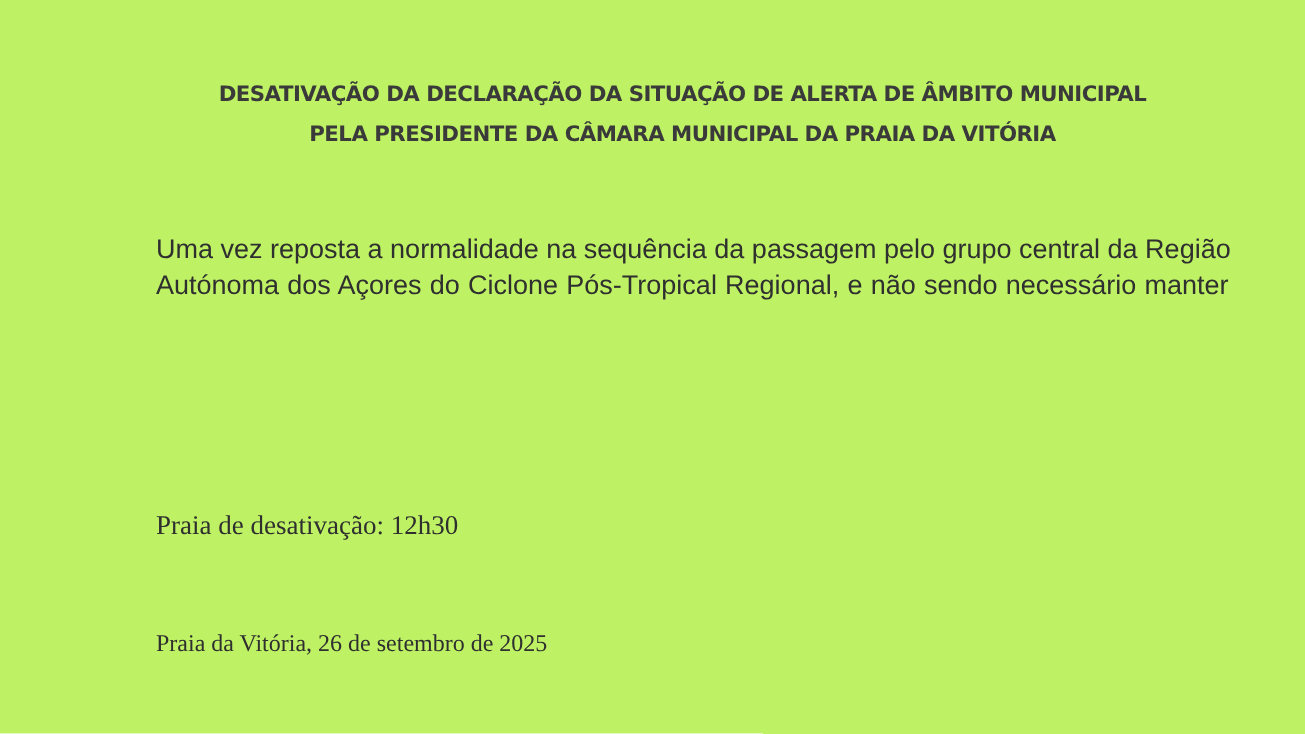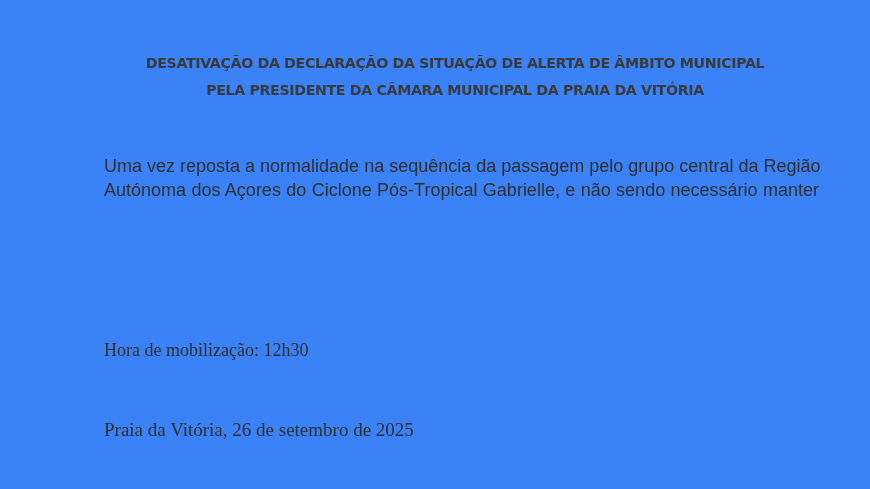--- a/index.html
+++ b/index.html
@@ -9,21 +9,21 @@
     }
     body {
       width: 870px;
       height: 489px;
       position: relative;
       overflow: hidden;
     }
     .page {
       position: absolute;
       inset: 0;
-      background: #3b82f6;
+      background: #bef264;
     }
     .title {
       position: absolute;
       left: 0;
       width: 910px;
       top: 50px;
       text-align: center;
       font-family: "DejaVu Sans", sans-serif;
       font-weight: bold;
       font-size: 14.2px;
@@ -61,38 +61,38 @@
       font-size: 18px;
       line-height: 23px;
       color: #2f2f2f;
       white-space: nowrap;
     }
     .place-date {
       position: absolute;
       left: 104px;
       top: 418px;
       font-family: "Liberation Serif", serif;
-      font-size: 19px;
+      font-size: 16px;
       line-height: 23px;
       color: #2f2f2f;
       white-space: nowrap;
     }
   </style>
 </head>
 <body>
 
 <div class="page">
 
   <div class="title">
     <div>DESATIVAÇÃO DA DECLARAÇÃO DA SITUAÇÃO DE ALERTA DE ÂMBITO MUNICIPAL</div>
     <div>PELA PRESIDENTE DA CÂMARA MUNICIPAL DA PRAIA DA VITÓRIA</div>
   </div>
 
   <div class="body-text">
     <span class="para-line">Uma vez reposta a normalidade na sequência da passagem pelo grupo central da Região</span>
-    <span class="para-line">Autónoma dos Açores do Ciclone Pós-Tropical Gabrielle, e não sendo necessário manter</span>
+    <span class="para-line">Autónoma dos Açores do Ciclone Pós-Tropical Regional, e não sendo necessário manter</span>
   </div>
 
-  <div class="hora">Hora de mobilização: 12h30</div>
+  <div class="hora">Praia de desativação: 12h30</div>
 
   <div class="place-date">Praia da Vitória, 26 de setembro de 2025</div>
 
 </div>
 
 </body></html>

